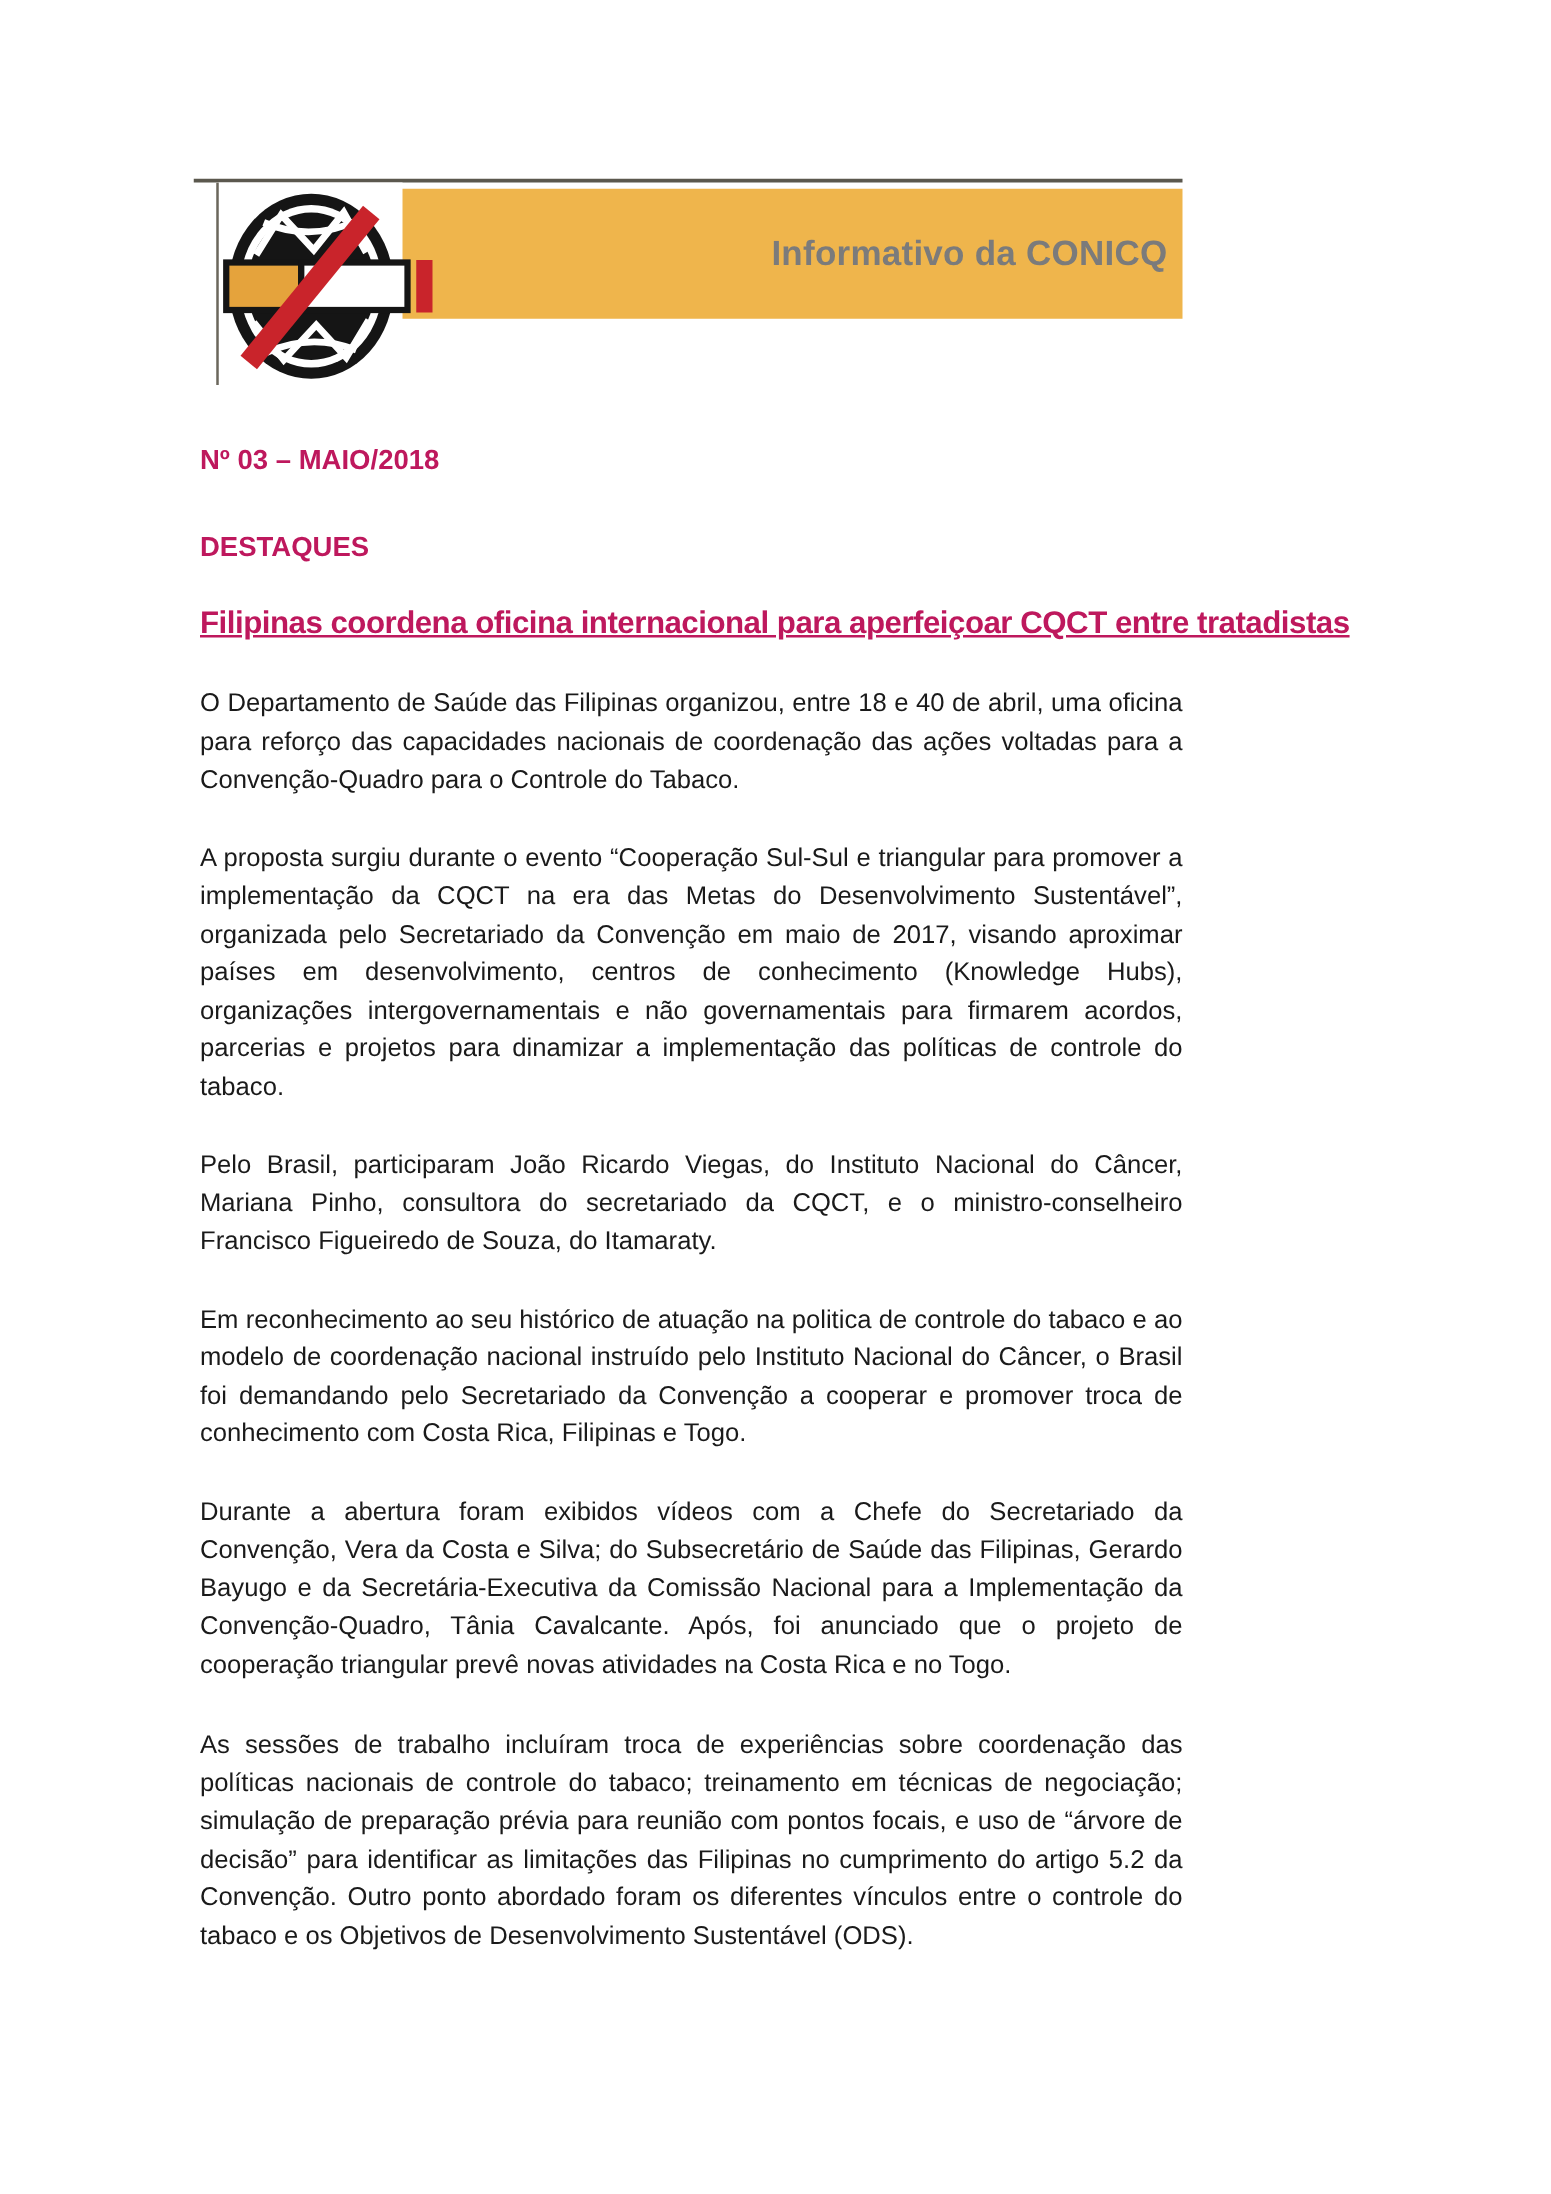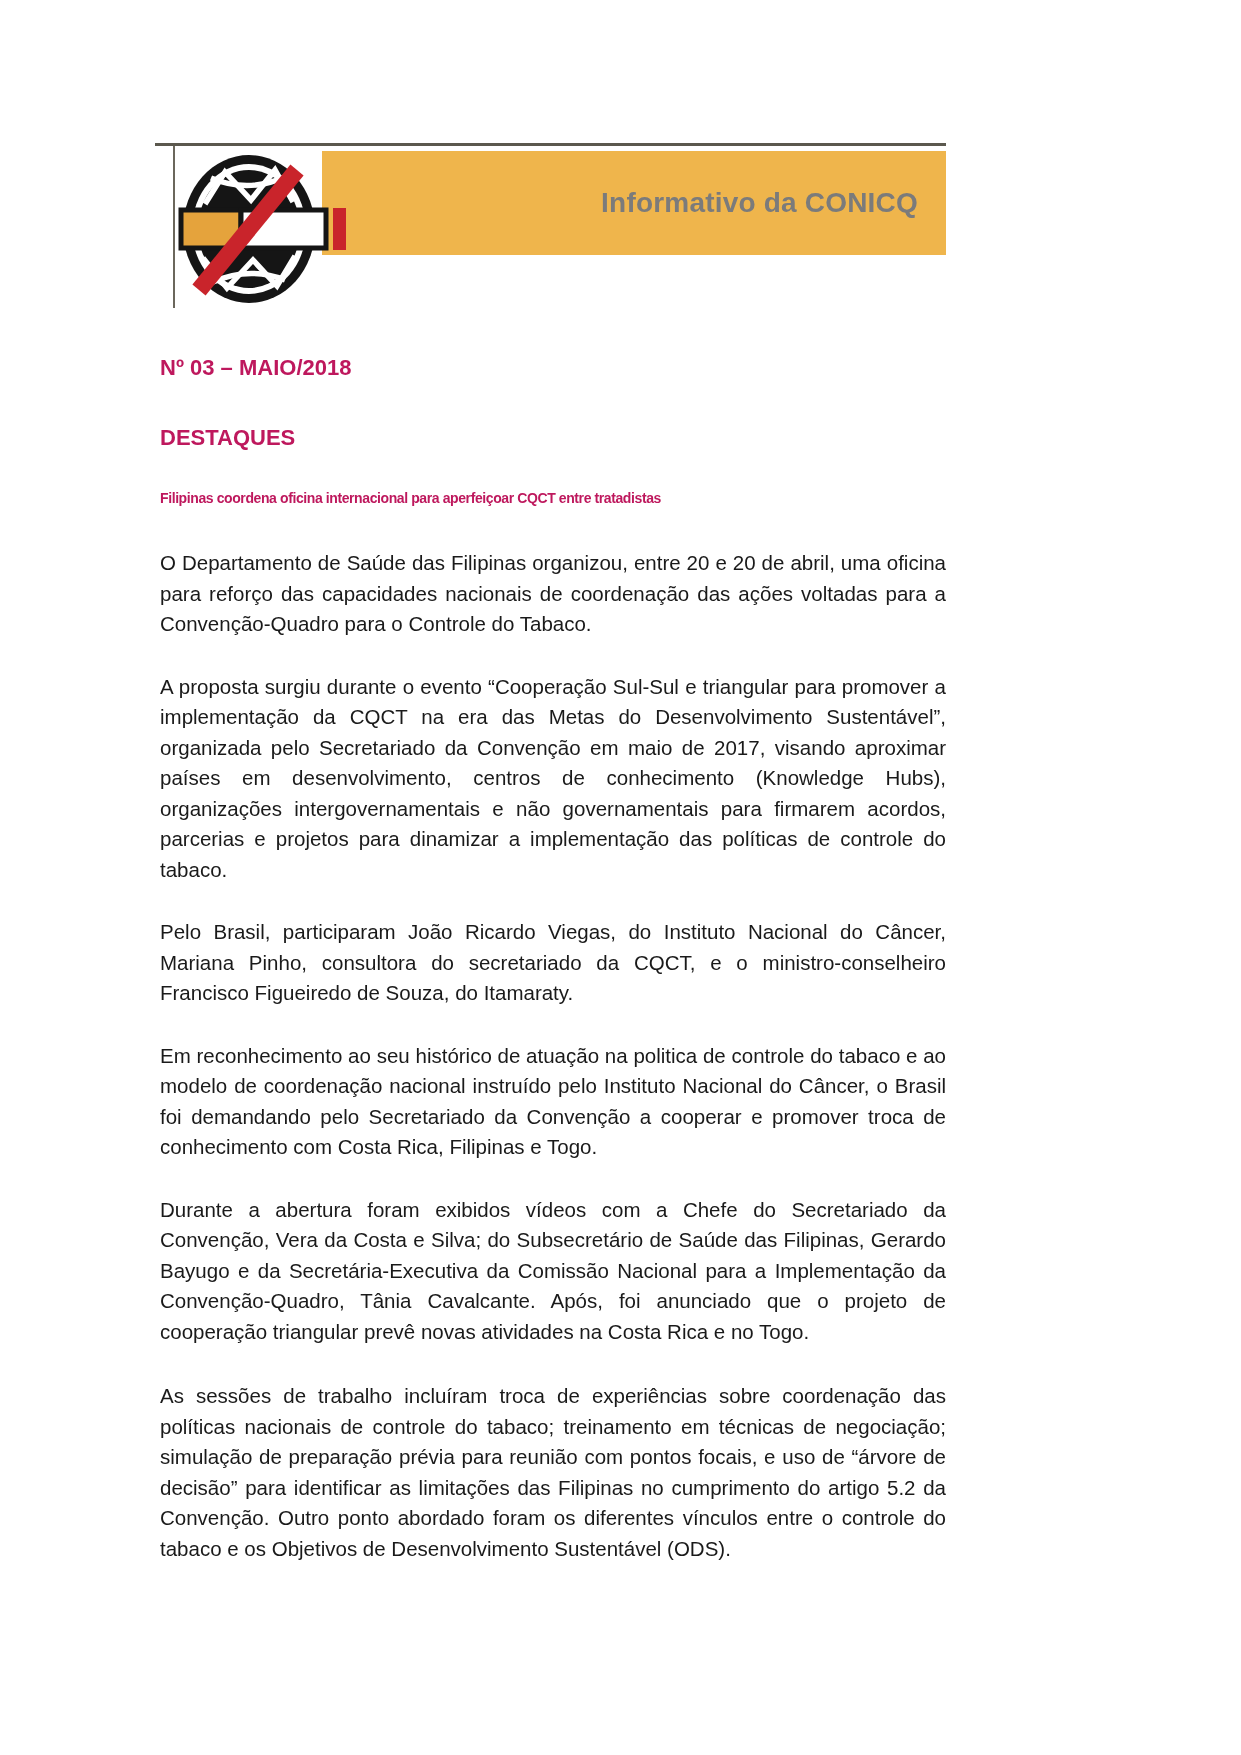--- a/index.html
+++ b/index.html
@@ -9,34 +9,34 @@
   }
   .doc{position:absolute;left:160px;top:143px;width:786px;}
   
   .header-row{position:relative;height:167px;}
   .top-rule{position:absolute;left:-5px;top:0;width:791px;height:3px;background:#5b584e;}
   .banner{
     position:absolute;left:158px;top:8px;right:0;height:104px;background:#efb54c;
     display:flex;align-items:center;justify-content:flex-end;
   }
   .banner-title{
-    color:#7b7b7b;font-weight:bold;font-size:28px;padding-right:28px;letter-spacing:0.2px;
+    color:#7b7b7b;font-weight:bold;font-size:28px;padding-right:12px;letter-spacing:0.2px;
   }
   .logo-box{
     position:absolute;left:13px;top:3px;width:147px;height:162px;background:#ffffff;
     border-left:2px solid #6b675c;
   }
   .logo-box svg{position:absolute;left:0;top:0;overflow:visible;}
   
   .meta,.section,.headline{
     color:#be185d;font-weight:bold;font-size:22px;line-height:30px;margin:0;
   }
   .meta{margin-top:43px;}
   .section{margin-top:40px;}
-  .headline{margin-top:30px;font-size:14px;letter-spacing:-0.4px;white-space:nowrap;}
+  .headline{margin-top:30px;font-size:25px;letter-spacing:-0.4px;white-space:nowrap;text-decoration:underline;}
   .body-par{
     margin:32px 0 0;font-size:20.5px;line-height:30.5px;text-align:justify;color:#1a1a1a;
   }
   .body-par.first{margin-top:35px;}
   .body-par.last{margin-top:34px;}
 </style>
 </head>
 <body>
 
 <div class="page">
@@ -65,21 +65,21 @@
         </svg>
       </div>
     </div>
 
     <h2 class="meta">Nº 03 – MAIO/2018</h2>
 
     <h2 class="section">DESTAQUES</h2>
 
     <h2 class="headline">Filipinas coordena oficina internacional para aperfeiçoar CQCT entre tratadistas</h2>
 
-    <p class="body-par first">O Departamento de Saúde das Filipinas organizou, entre 20 e 20 de abril, uma oficina para reforço das capacidades nacionais de coordenação das ações voltadas para a Convenção-Quadro para o Controle do Tabaco.</p>
+    <p class="body-par first">O Departamento de Saúde das Filipinas organizou, entre 18 e 40 de abril, uma oficina para reforço das capacidades nacionais de coordenação das ações voltadas para a Convenção-Quadro para o Controle do Tabaco.</p>
     <p class="body-par">A proposta surgiu durante o evento “Cooperação Sul-Sul e triangular para promover a implementação da CQCT na era das Metas do Desenvolvimento Sustentável”, organizada pelo Secretariado da Convenção em maio de 2017, visando aproximar países em desenvolvimento, centros de conhecimento (Knowledge Hubs), organizações intergovernamentais e não governamentais para firmarem acordos, parcerias e projetos para dinamizar a implementação das políticas de controle do tabaco.</p>
     <p class="body-par">Pelo Brasil, participaram João Ricardo Viegas, do Instituto Nacional do Câncer, Mariana Pinho, consultora do secretariado da CQCT, e o ministro-conselheiro Francisco Figueiredo de Souza, do Itamaraty.</p>
     <p class="body-par">Em reconhecimento ao seu histórico de atuação na politica de controle do tabaco e ao modelo de coordenação nacional instruído pelo Instituto Nacional do Câncer, o Brasil foi demandando pelo Secretariado da Convenção a cooperar e promover troca de conhecimento com Costa Rica, Filipinas e Togo.</p>
     <p class="body-par">Durante a abertura foram exibidos vídeos com a Chefe do Secretariado da Convenção, Vera da Costa e Silva; do Subsecretário de Saúde das Filipinas, Gerardo Bayugo e da Secretária-Executiva da Comissão Nacional para a Implementação da Convenção-Quadro, Tânia Cavalcante. Após, foi anunciado que o projeto de cooperação triangular prevê novas atividades na Costa Rica e no Togo.</p>
     <p class="body-par last">As sessões de trabalho incluíram troca de experiências sobre coordenação das políticas nacionais de controle do tabaco; treinamento em técnicas de negociação; simulação de preparação prévia para reunião com pontos focais, e uso de “árvore de decisão” para identificar as limitações das Filipinas no cumprimento do artigo 5.2 da Convenção. Outro ponto abordado foram os diferentes vínculos entre o controle do tabaco e os Objetivos de Desenvolvimento Sustentável (ODS).</p>
 
   </div>
 </div>
 
 </body></html>

